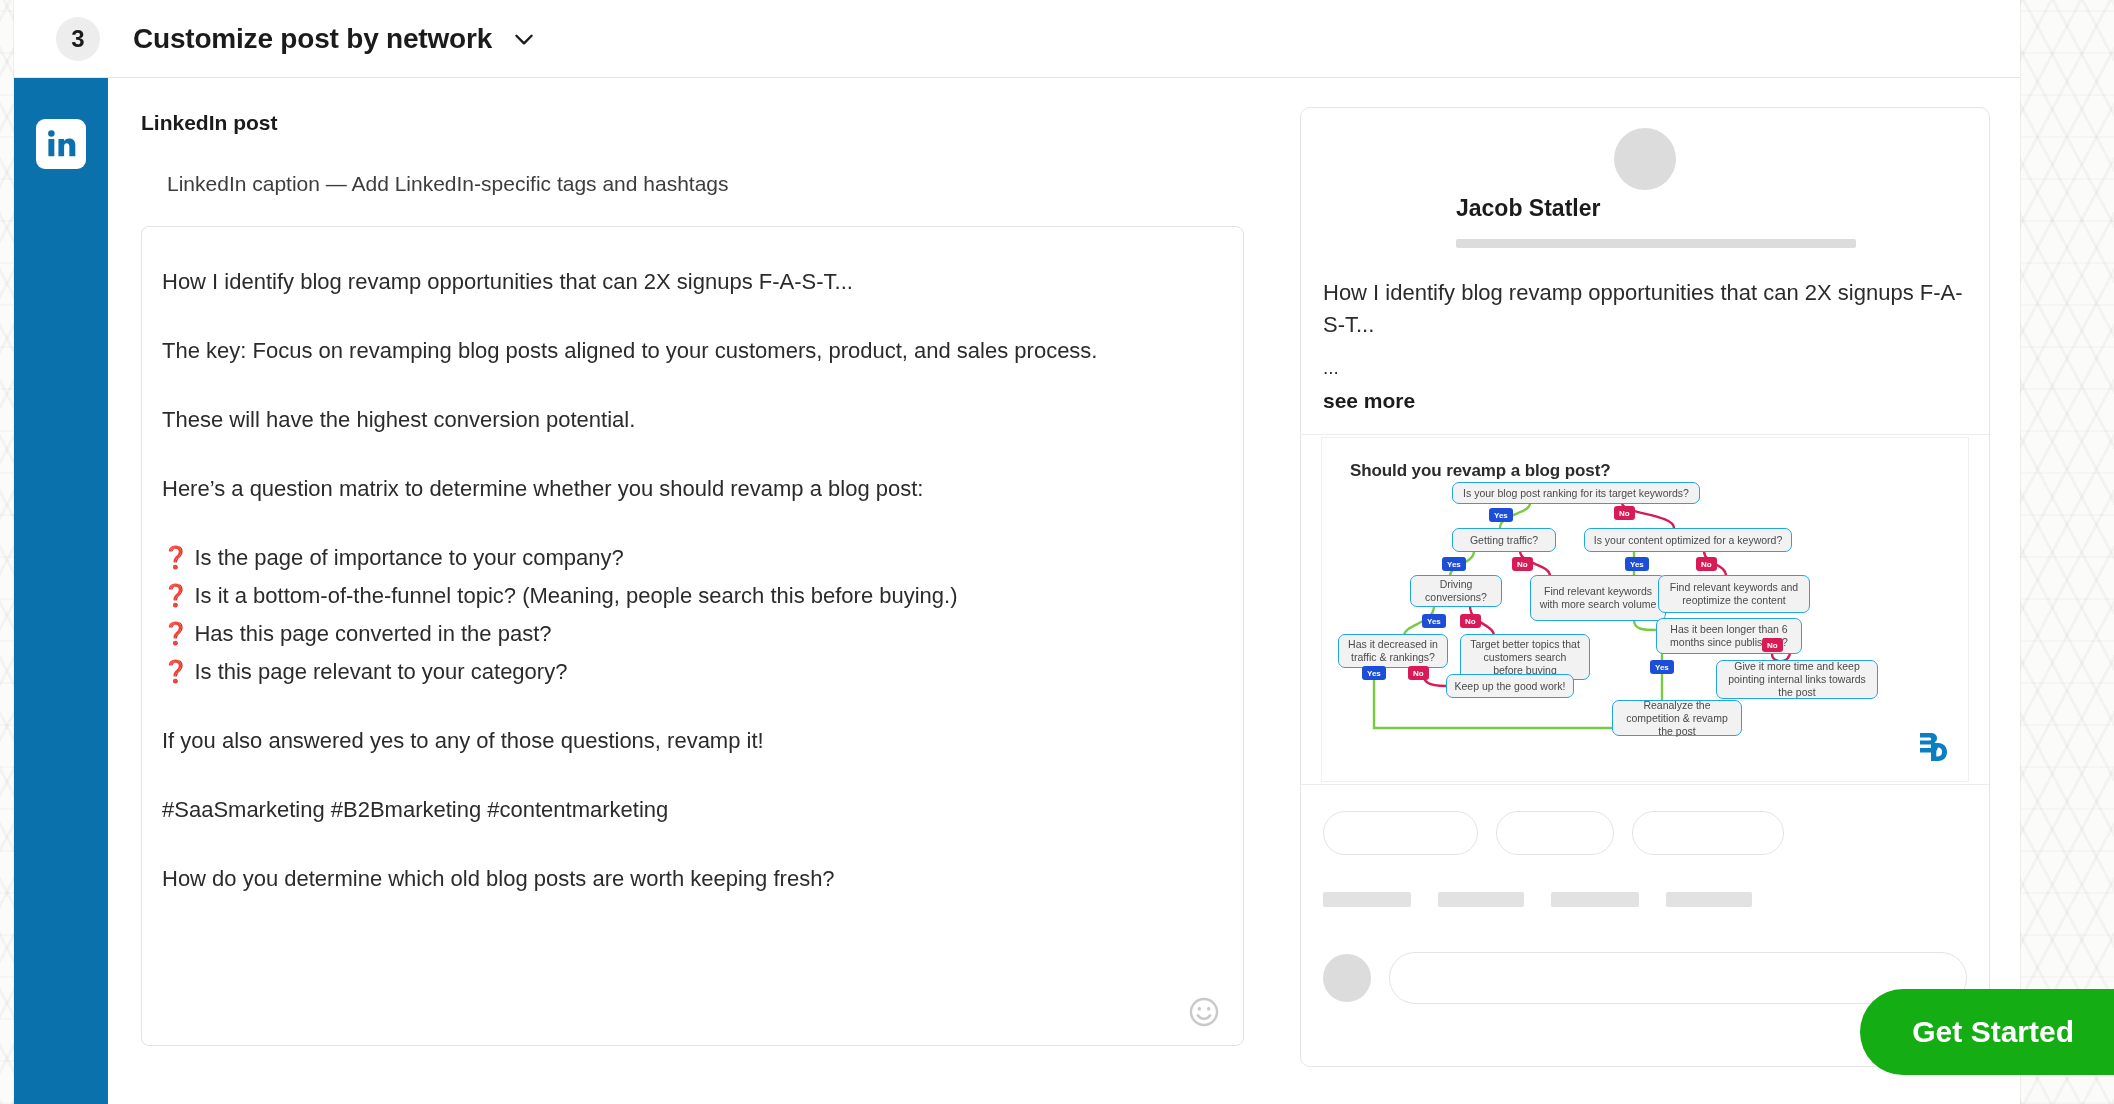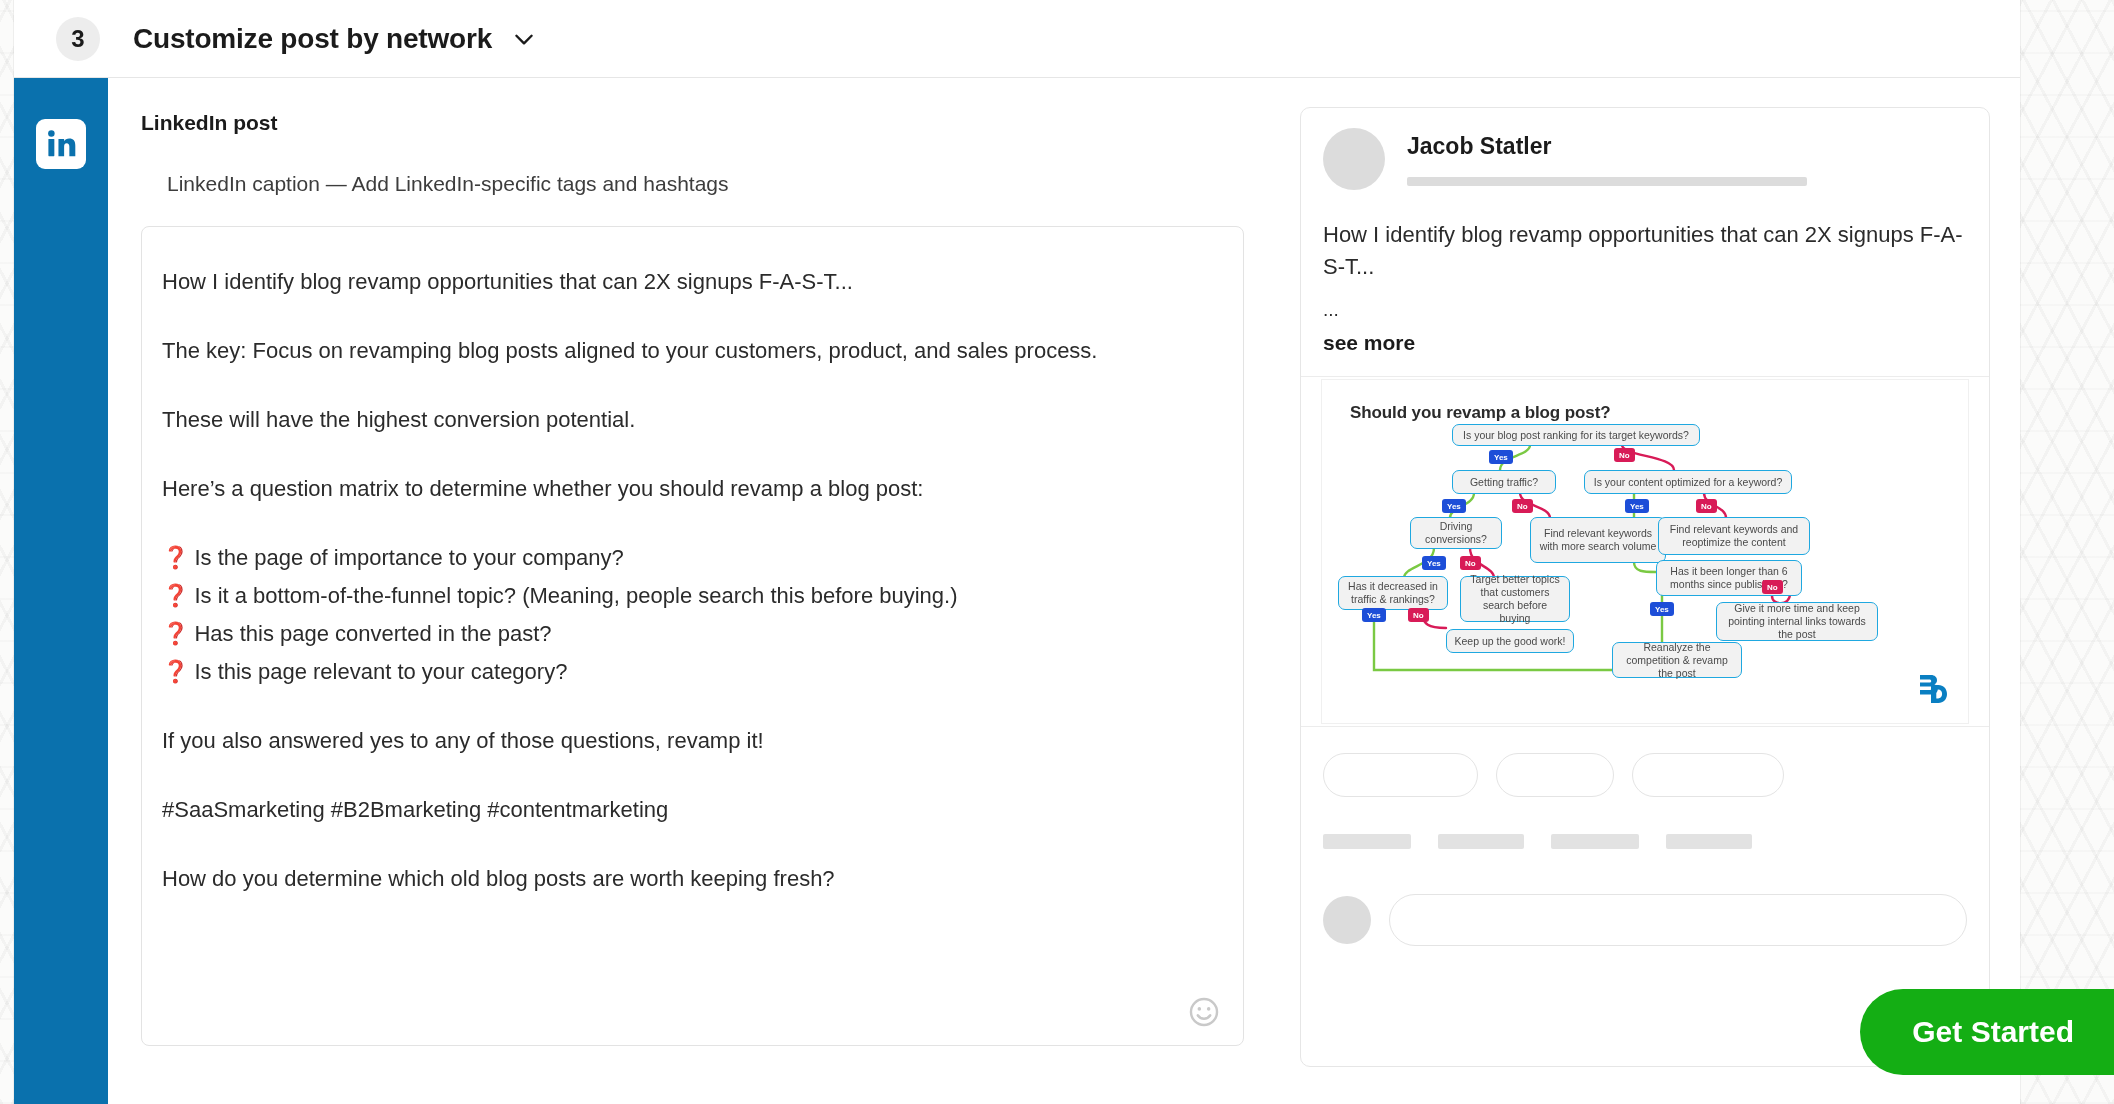--- a/index.html
+++ b/index.html
@@ -157,21 +157,21 @@
   #preview-card {
     border: 1px solid #e6e6e6;
     border-radius: 10px;
     background: #ffffff;
     height: 960px;
     overflow: hidden;
   }
   #preview-header {
     padding: 20px 22px 0 22px;
   }
-  #author-row { display: flex; align-items: flex-start; }
+  #author-row { display: flex; align-items: center; flex-direction: column; }
   #avatar {
     width: 62px; height: 62px;
     border-radius: 50%;
     background: #dcdcdc;
     flex: 0 0 62px;
   }
   #author-meta { margin-left: 22px; padding-top: 5px; flex: 1 1 auto; }
   #author-name {
     font-size: 23px;
     font-weight: 700;
@@ -443,25 +443,25 @@
               <div class="fc-node" style="left:262px; top:90px; width:208px; height:24px;">Is your content optimized for a keyword?</div>
 
               <div class="fc-node" style="left:88px; top:137px; width:92px; height:32px;">Driving conversions?</div>
 
               <div class="fc-node" style="left:208px; top:137px; width:136px; height:46px;">Find relevant keywords with more search volume</div>
 
               <div class="fc-node" style="left:336px; top:137px; width:152px; height:38px;">Find relevant keywords and reoptimize the content</div>
 
               <div class="fc-node" style="left:16px; top:196px; width:110px; height:34px;">Has it decreased in traffic &amp; rankings?</div>
 
-              <div class="fc-node" style="left:138px; top:196px; width:110px; height:46px;">Target better topics that customers search before buying</div>
+              <div class="fc-node" style="left:138px; top:196px; width:130px; height:46px;">Target better topics that customers search before buying</div>
 
               <div class="fc-node" style="left:334px; top:180px; width:146px; height:36px;">Has it been longer than 6 months since publishing?</div>
 
-              <div class="fc-node" style="left:124px; top:236px; width:128px; height:24px;margin-top:13px;">Keep up the good work!</div>
+              <div class="fc-node" style="left:124px; top:236px; width:128px; height:24px;">Keep up the good work!</div>
 
               <div class="fc-node" style="left:394px; top:222px; width:162px; height:39px;">Give it more time and keep pointing internal links towards the post</div>
 
               <div class="fc-node" style="left:290px; top:262px; width:130px; height:36px;">Reanalyze the competition &amp; revamp the post</div>
 
               <div class="fc-label fc-yes" style="left:167px; top:70px;">Yes</div>
               <div class="fc-label fc-no" style="left:292px; top:68px;">No</div>
 
               <div class="fc-label fc-yes" style="left:120px; top:119px;">Yes</div>
               <div class="fc-label fc-no" style="left:190px; top:119px;">No</div>

